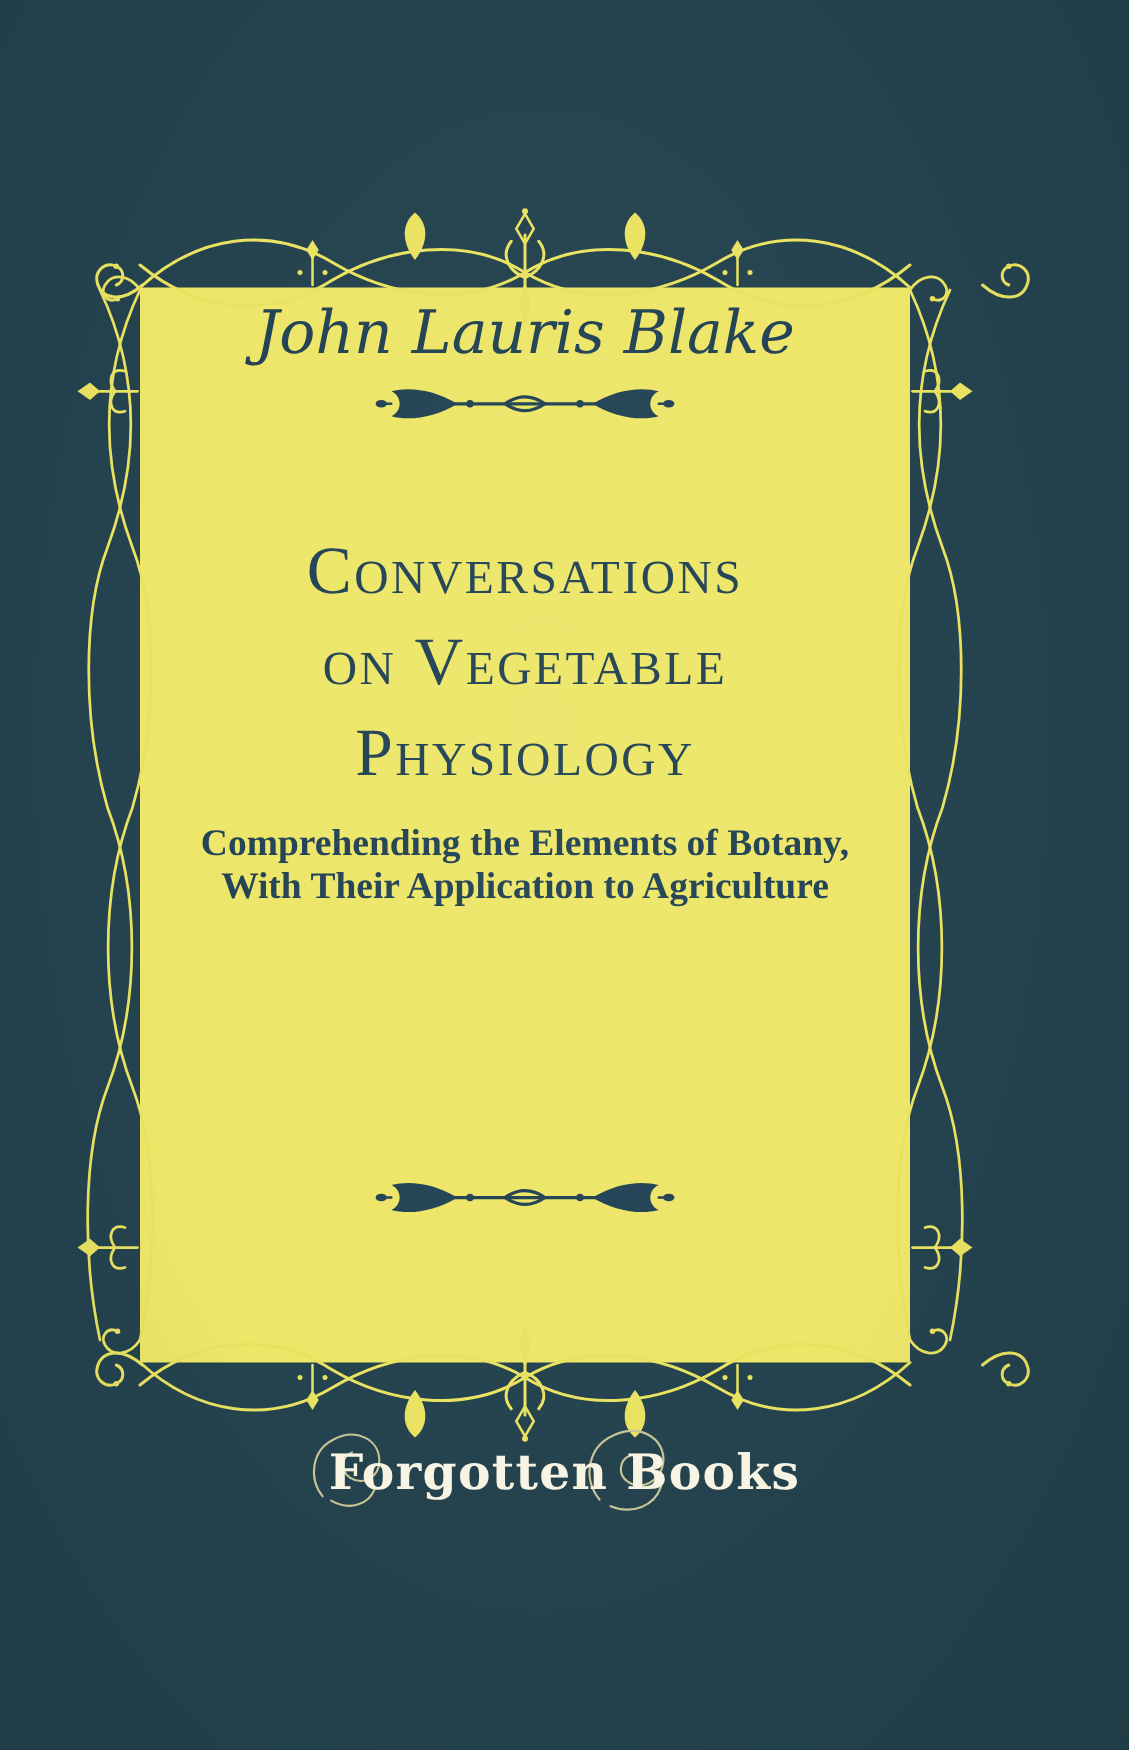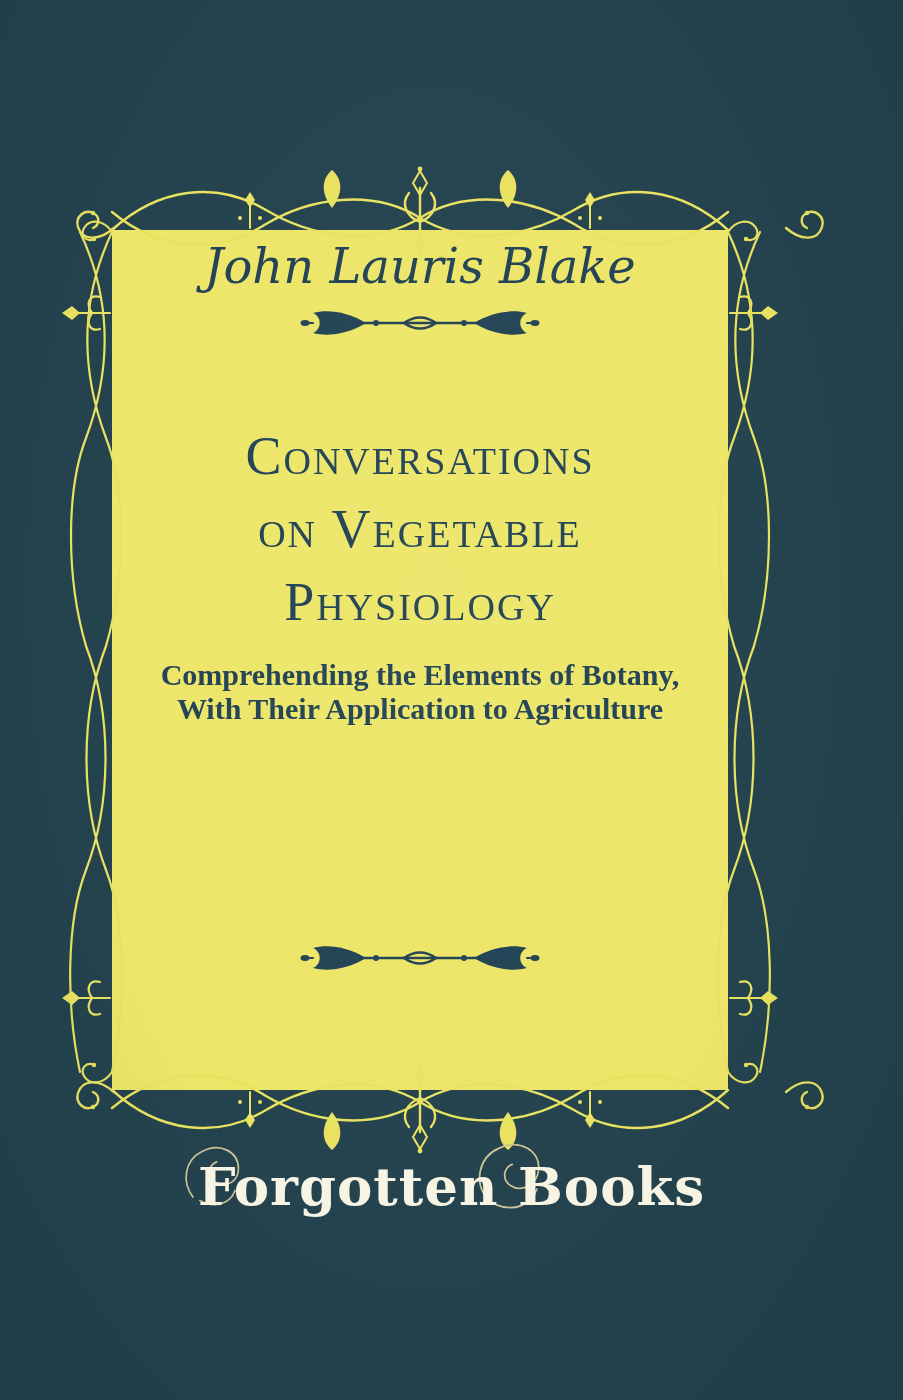--- a/index.html
+++ b/index.html
@@ -63,21 +63,21 @@
   .subtitle .line{display:block;}
   .logo-row{
     position:absolute;left:0;right:0;top:1155px;
     text-align:center;
   }
   .logo{
     position:relative;
     display:inline-block;
     font-family:"DejaVu Serif",serif;
     font-weight:bold;
-    font-size:53px;
+    font-size:39px;
     letter-spacing:1px;
     color:var(--logo-text);
   }
   .logo .word{position:relative;z-index:2;}
   .logo .curl{position:absolute;z-index:1;}
   .logo .curl.c1{left:-20px;top:-20px;}
   .logo .curl.c2{left:56%;margin-left:-14px;top:-24px;}
 </style>
 </head>
 <body>

